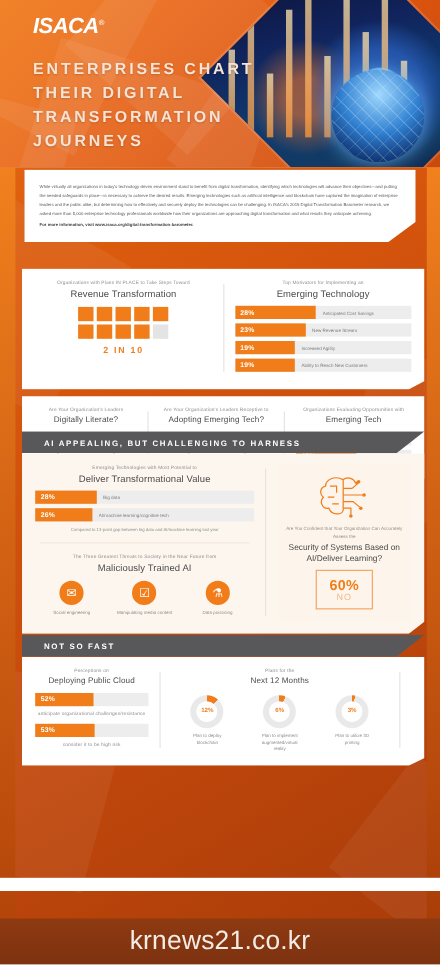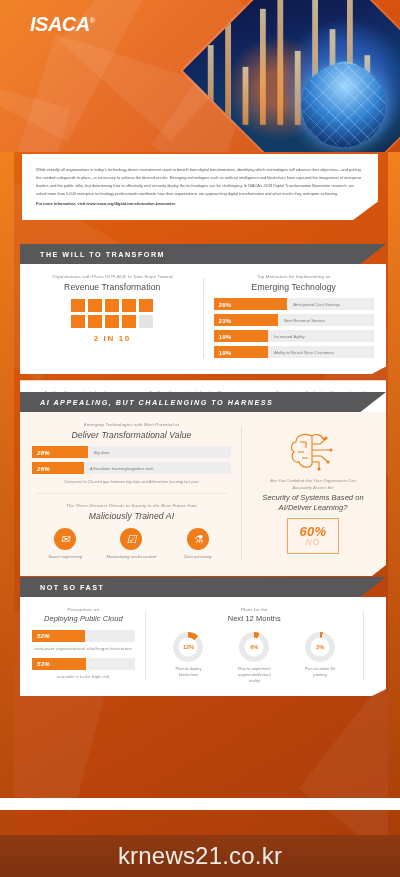--- a/index.html
+++ b/index.html
@@ -200,39 +200,37 @@
         <div class="bar" style="left:60%;height:56%"></div>
         <div class="bar" style="left:66%;height:26%"></div>
       </div>
       <div class="globe"></div>
       <div class="mesh"></div>
     </div>
 
     <div class="logo">
       <span>ISACA</span><span class="reg">®</span>
     </div>
+    <div class="hero-title">ENTERPRISES CHART THEIR DIGITAL TRANSFORMATION JOURNEYS</div>
   </div>
 
   <div class="body-wrap">
     <div class="sfacet s1"></div>
     <div class="sfacet s2"></div>
     <div class="sfacet s3"></div>
     <div class="sfacet s4"></div>
     <div class="rail-l"></div>
     <div class="rail-r"></div>
 
     <div class="intro">
       <p>While virtually all organizations in today's technology-driven environment stand to benefit from digital transformation, identifying which technologies will advance their objectives—and putting the needed safeguards in place—is necessary to achieve the desired results. Emerging technologies such as artificial intelligence and blockchain have captured the imagination of enterprise leaders and the public alike, but determining how to effectively and securely deploy the technologies can be challenging. In ISACA's 2019 Digital Transformation Barometer research, we asked more than 5,000 enterprise technology professionals worldwide how their organizations are approaching digital transformation and what results they anticipate achieving.</p>
       <p><b>For more information, visit www.isaca.org/digital-transformation-barometer.</b></p>
     </div>
 
     <div style="position:absolute; left:0; top:92px; width:400px;">
-      <div class="banner">
-        <span>THE WILL TO TRANSFORM</span>
-      </div>
 
       <div class="panel">
         <div class="row">
           <div style="flex:1 1 0;">
             <div class="cap">Organizations with Plans IN PLACE to Take Steps Toward</div>
             <div class="cap-big">Revenue Transformation</div>
             <div class="squares">
               <div class="sq"></div>
               <div class="sq"></div>
               <div class="sq"></div>
@@ -311,21 +309,21 @@
               <div class="bitem">
                 <div class="bfill" style="width:52%">43%</div>
                 <div class="blabel">Occasionally</div>
               </div>
             </div>
           </div>
         </div>
       </div>
     </div>
 
-    <div style="position:absolute; left:0; top:240px; width:400px;font-style:italic;">
+    <div style="position:absolute; left:0; top:240px; width:400px;">
       <div class="banner">
         <span>AI APPEALING, BUT CHALLENGING TO HARNESS</span>
       </div>
 
       <div class="panel cream">
         <div class="row">
           <div style="flex:1 1 0;">
             <div class="cap">Emerging Technologies with Most Potential to</div>
             <div class="cap-big">Deliver Transformational Value</div>
             <div class="bars-list">
@@ -394,21 +392,21 @@
       </div>
     </div>
 
     <div style="position:absolute; left:0; top:425px; width:400px;">
       <div class="banner">
         <span>NOT SO FAST</span>
       </div>
 
       <div class="panel">
         <div class="row">
-          <div style="flex:0 0 30%;font-style:italic;">
+          <div style="flex:0 0 30%;">
             <div class="cap">Perceptions on</div>
             <div class="cap-big sm">Deploying Public Cloud</div>
             <div class="bars-list">
               <div class="bitem">
                 <div class="bfill" style="width:52%">52%</div>
               </div>
               <div class="cap">anticipate organizational challenges/resistance</div>
               <div class="bitem" style="margin-top:5px">
                 <div class="bfill" style="width:53%">53%</div>
               </div>

